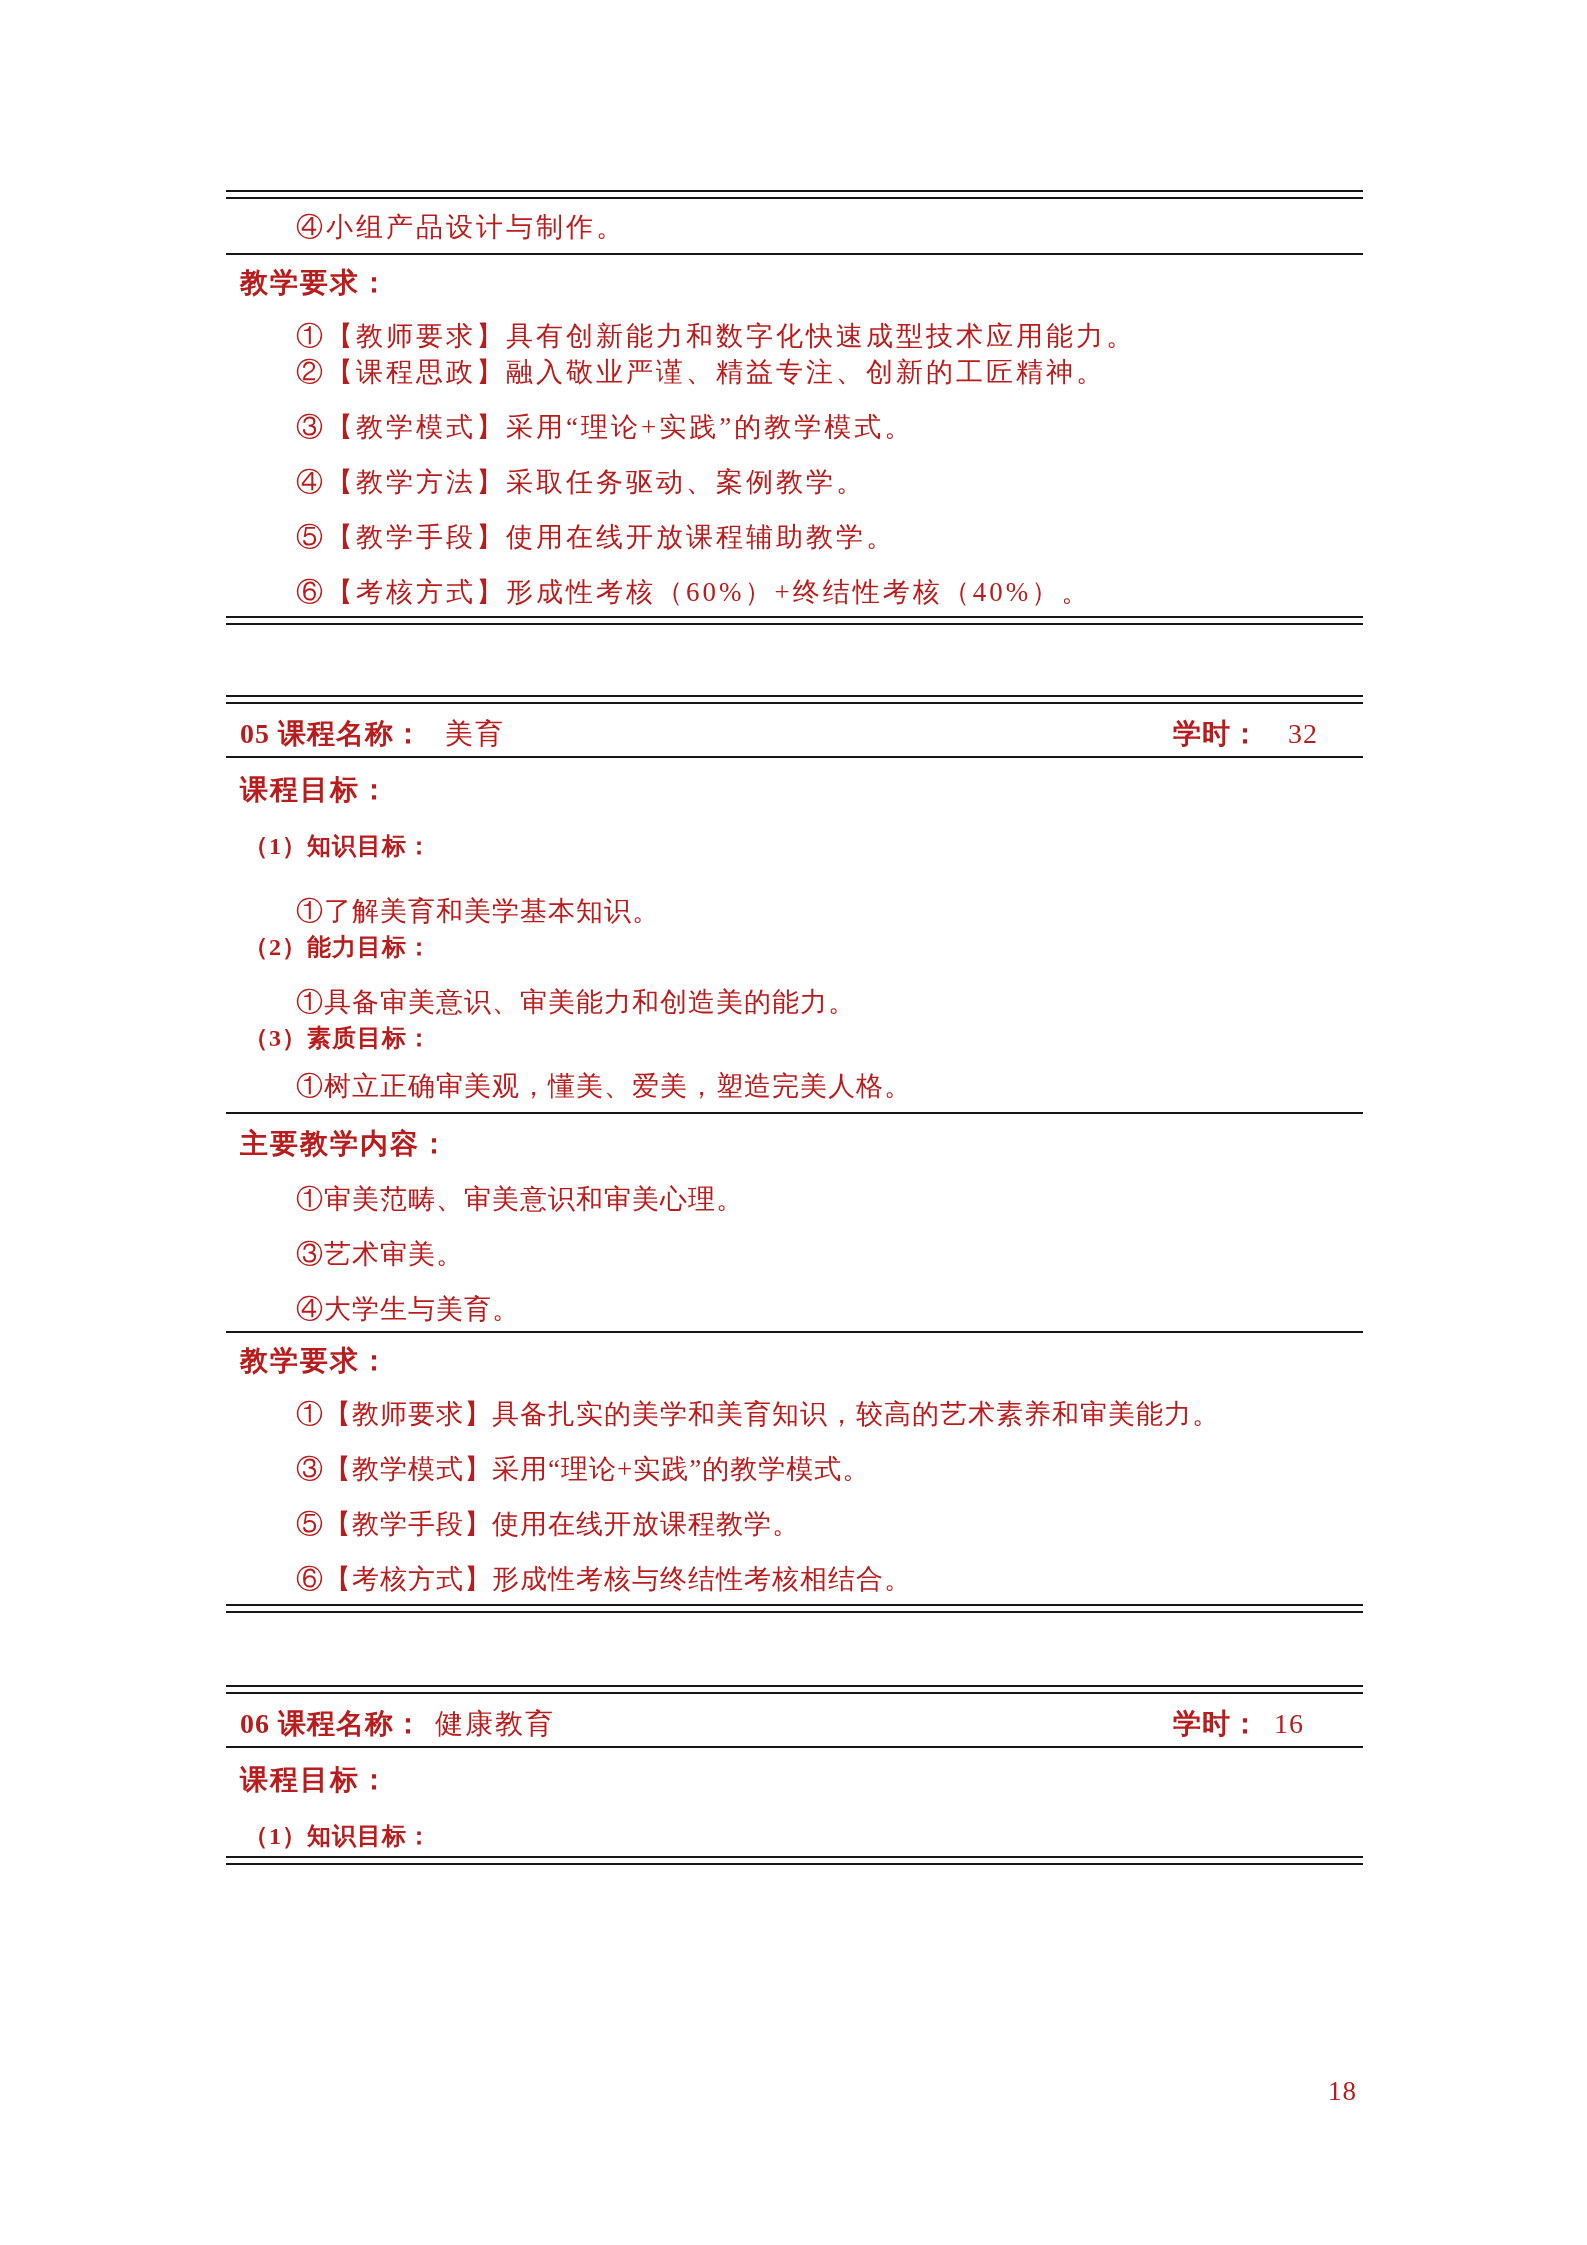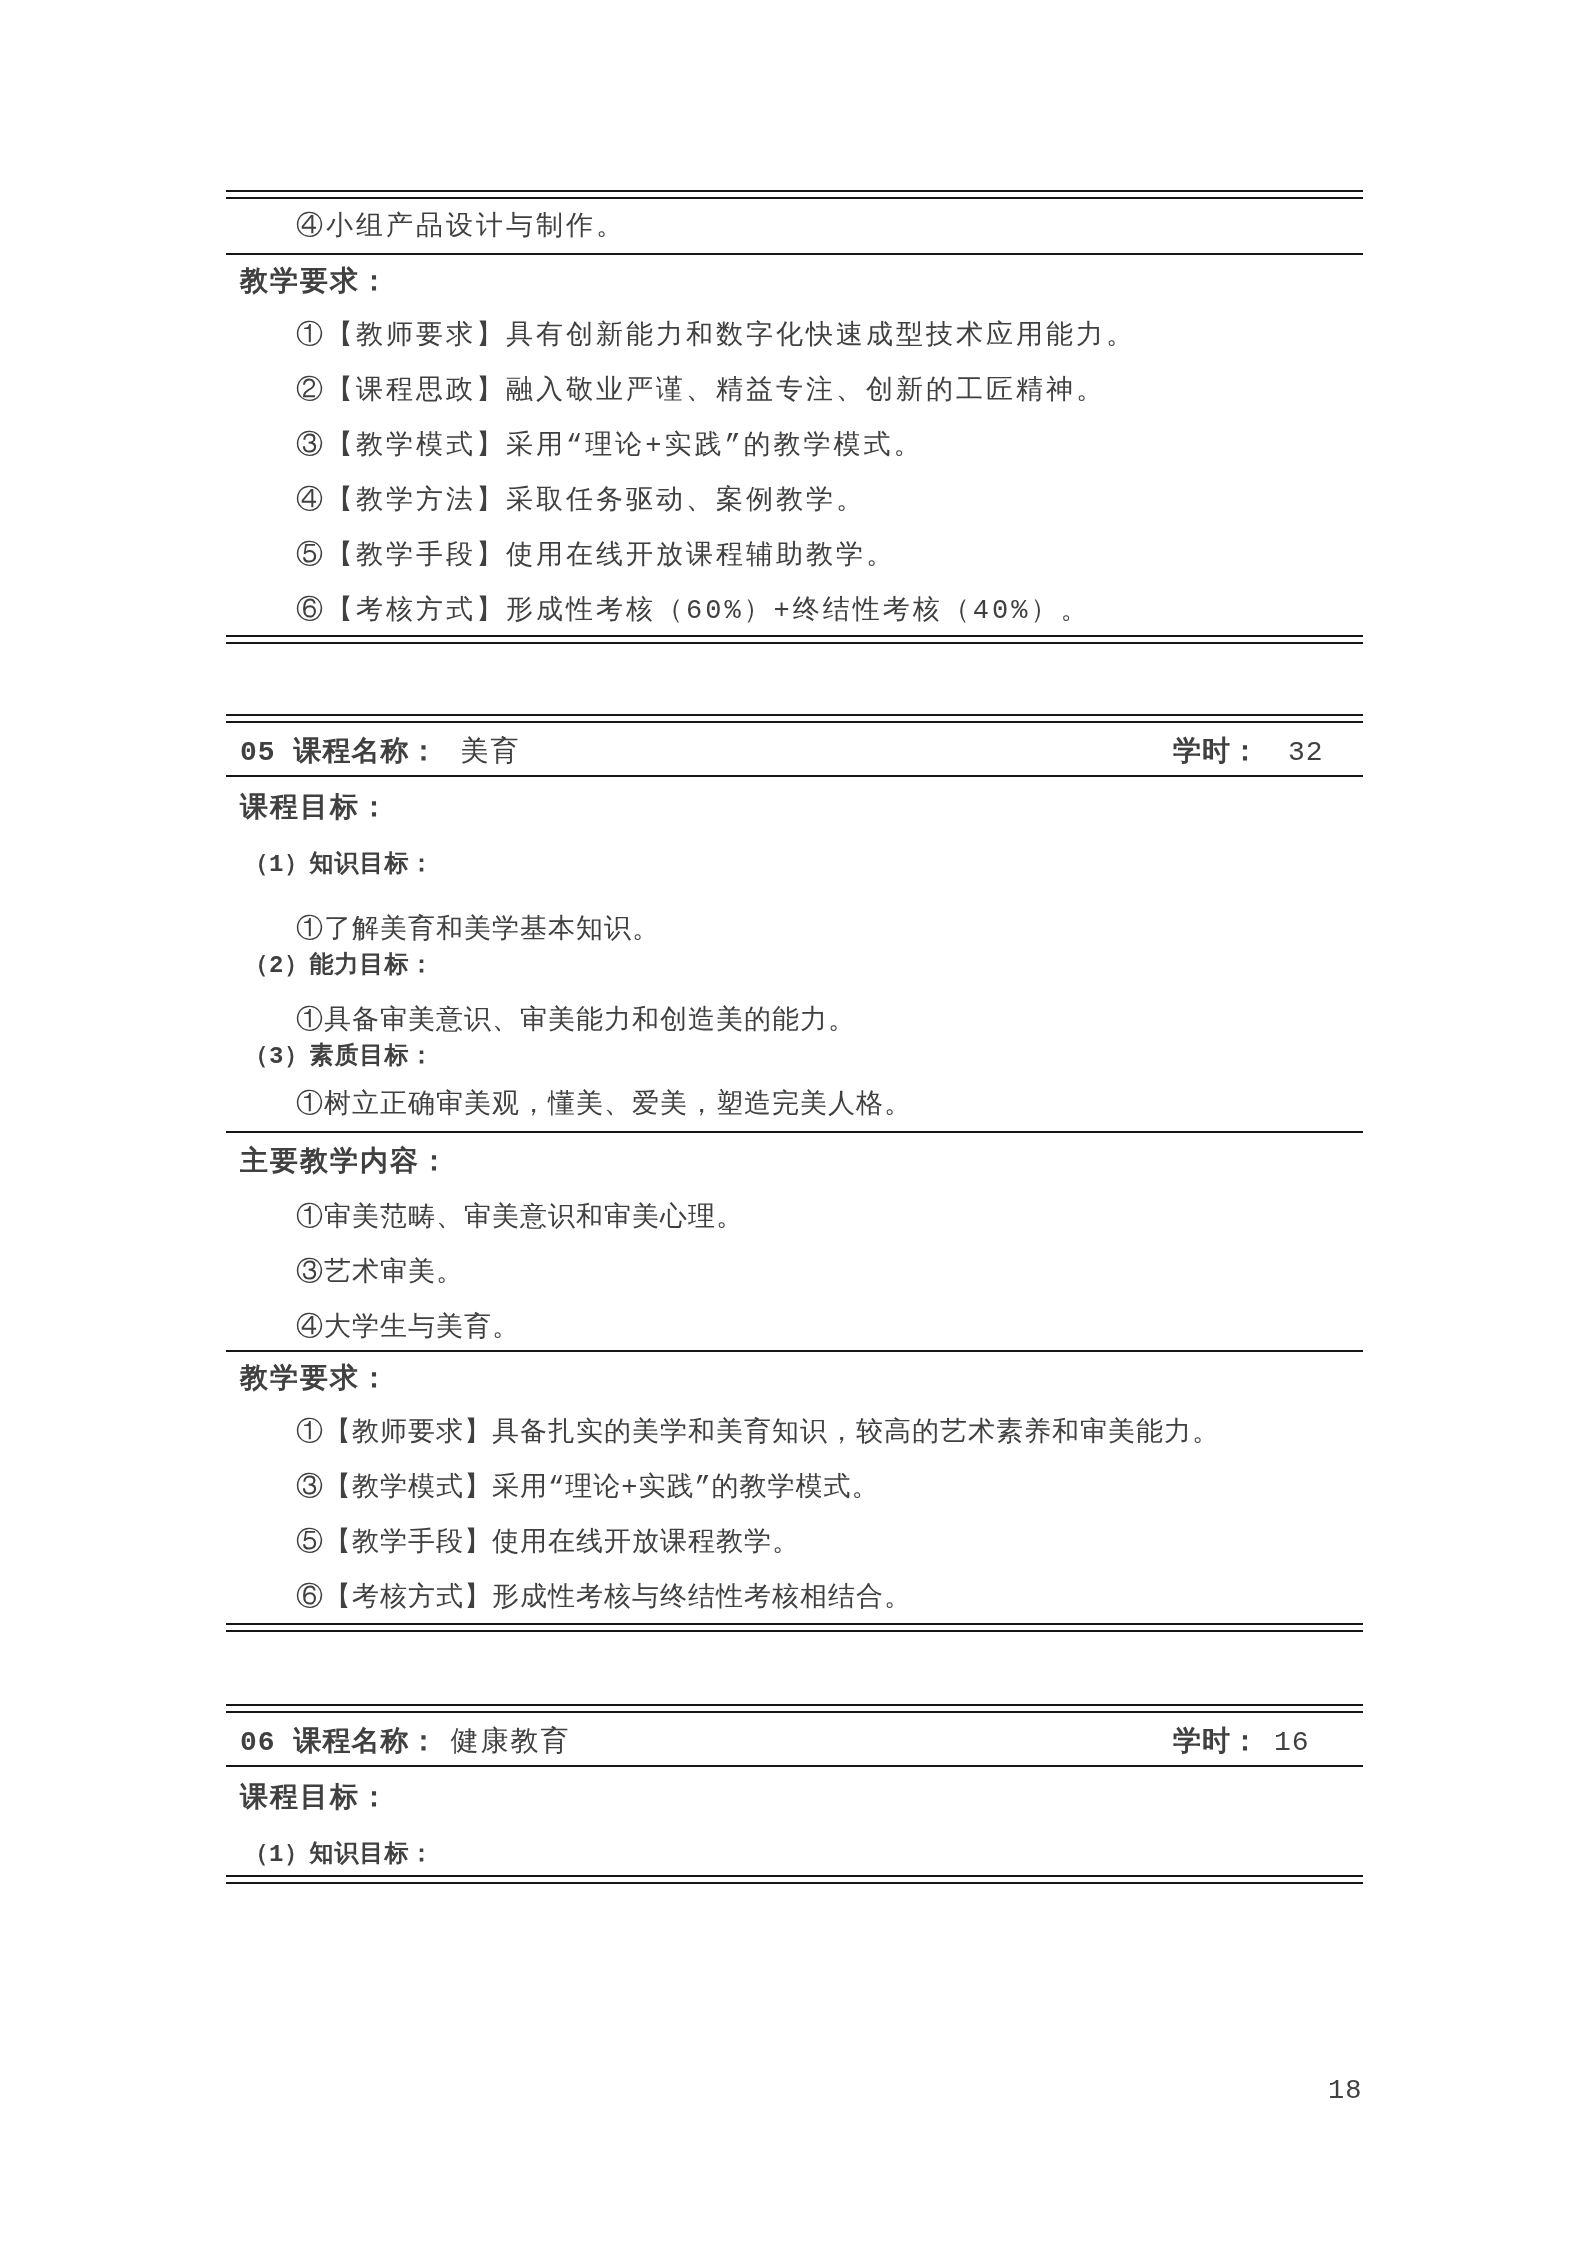--- a/index.html
+++ b/index.html
@@ -1,21 +1,21 @@
 <!DOCTYPE html>
 <html><head>
 <meta charset="utf-8">
 <style>
   html,body{margin:0;padding:0;background:#ffffff;}
   .page{
     position:relative;
     width:1469px;height:2245px;
     background:#ffffff;
-    font-family:Liberation Mono, monospace;
-    color:#404040;
+    font-family:Liberation Serif, serif;
+    color:#b91c1c;
     overflow:hidden;
   }
   .content{
     position:absolute;left:226px;top:0;width:1137px;
   }
   .hr-double{
     box-sizing:border-box;height:9px;
     border-top:2px solid #161616;
     border-bottom:2px solid #161616;
   }
@@ -52,21 +52,21 @@
 
 <div class="page">
   <div class="content">
 
     <div class="hr-double" style="margin-top:190px"></div>
     <div class="row item sp2" style="margin-top:10px">④小组产品设计与制作。</div>
     <div class="hr-single" style="margin-top:8px"></div>
 
     <div class="row heading" style="margin-top:10px">教学要求：</div>
     <div class="row item sp2" style="margin-top:17px">①【教师要求】具有创新能力和数字化快速成型技术应用能力。</div>
-    <div class="row item sp2" style="margin-top:19px">②【课程思政】融入敬业严谨、精益专注、创新的工匠精神。</div>
+    <div class="row item sp2" style="">②【课程思政】融入敬业严谨、精益专注、创新的工匠精神。</div>
     <div class="row item sp2" style="margin-top:19px">③【教学模式】采用“理论+实践”的教学模式。</div>
     <div class="row item sp2" style="margin-top:19px">④【教学方法】采取任务驱动、案例教学。</div>
     <div class="row item sp2" style="margin-top:19px">⑤【教学手段】使用在线开放课程辅助教学。</div>
     <div class="row item sp2" style="margin-top:19px">⑥【考核方式】形成性考核（60%）+终结性考核（40%）。</div>
     <div class="hr-double" style="margin-top:6px"></div>
 
     <div class="hr-double" style="margin-top:70px"></div>
     <div class="row course-row" style="margin-top:12px">
       <span>05 课程名称：</span><span class="course-name">美育</span>
       <span class="hours-group"><span>学时：</span><span class="hours-value">32</span></span>

